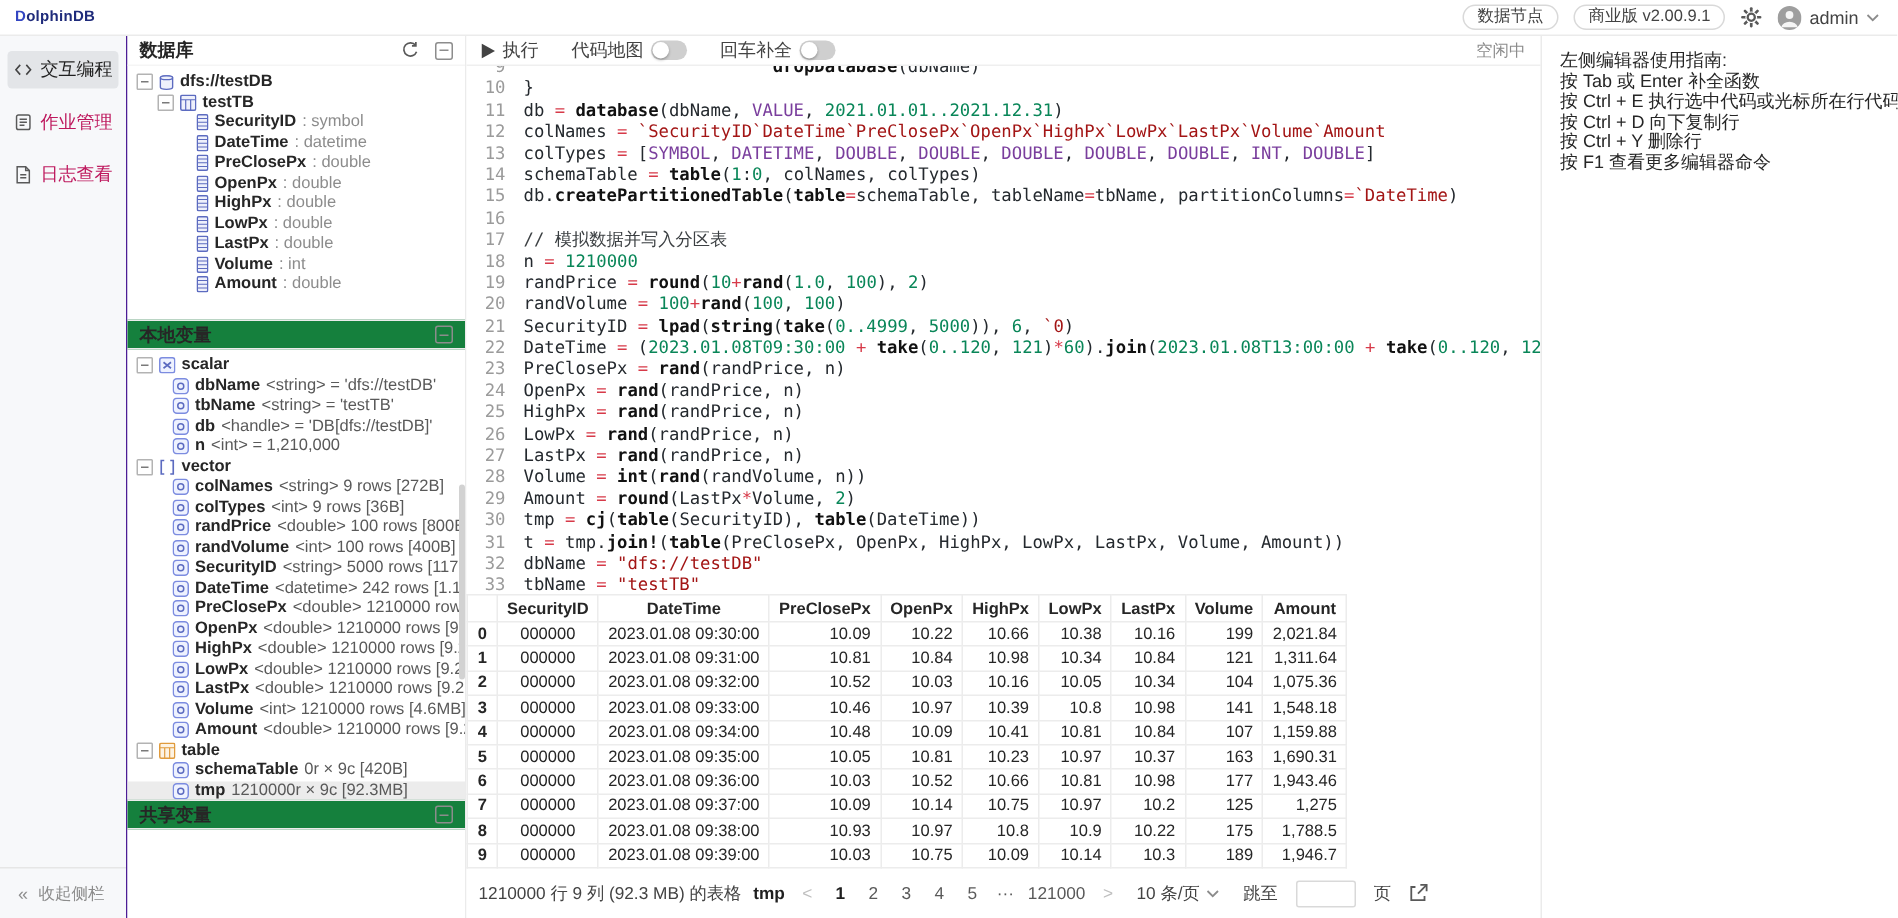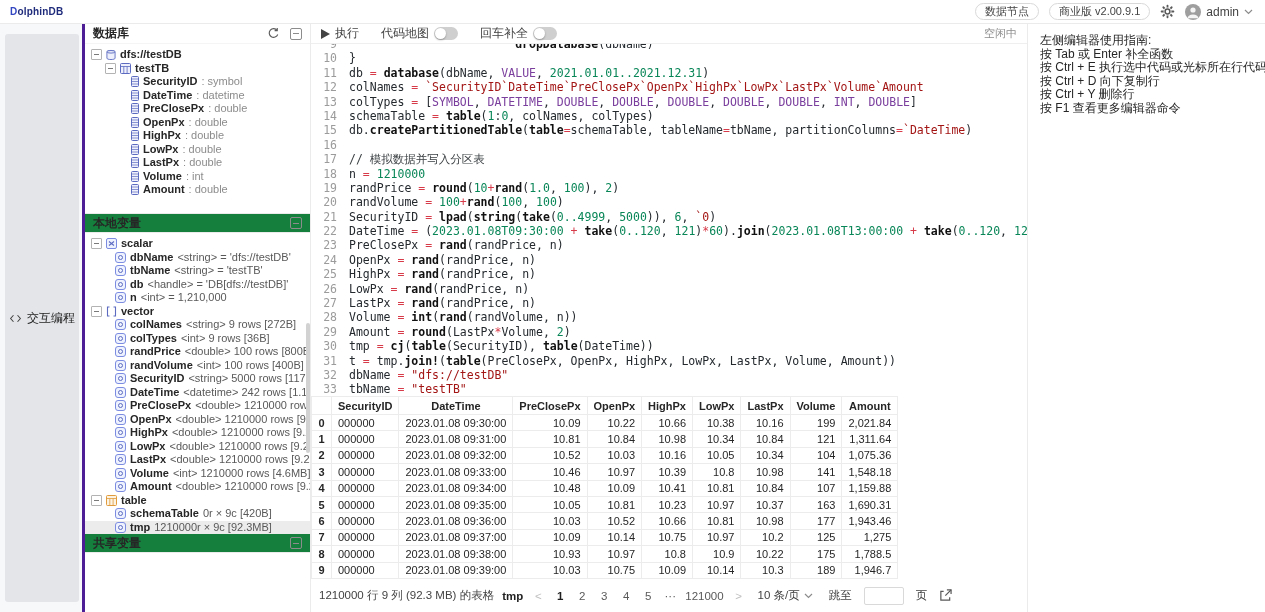--- a/index.html
+++ b/index.html
@@ -16,22 +16,22 @@
   .topbar-right { display:flex; align-items:center; gap:10px; }
   .pill { font-size:11px; color:#434343; border:1px solid #d9d9d9; border-radius:9px;
     padding:1px 9px; line-height:13px; background:#fff; cursor:pointer; }
   .iconbtn { display:inline-flex; align-items:center; cursor:pointer; }
   .user { display:inline-flex; align-items:center; gap:5px; font-size:12px; color:#434343; cursor:pointer; }
 
   
   .body { flex:1; display:flex; min-height:0; }
 
   
-  .leftnav { width:85px; flex:0 0 85px; background:#f7f8fa; border-right:3px solid #4c1d95;
-    display:flex; flex-direction:row; padding-top:10px; }
+  .leftnav { width:85px; flex:0 0 85px; background:#f7f8fa; border-right:1px solid #4c1d95;
+    display:flex; flex-direction:column; padding-top:10px; }
   .nav-item { display:flex; align-items:center; gap:5px; font-size:12px; color:#be185d;
     margin:0 5px 10px 5px; padding:4px 4px; border-radius:3px; cursor:pointer; white-space:nowrap; }
   .nav-item.sel { background:#e3e5e8; color:#1f1f1f; }
   .collapse-bar { margin-top:auto; border-top:1px solid #e6e6e6; height:34px; display:flex;
     align-items:center; gap:7px; padding-left:12px; font-size:11px; color:#8c8c8c; cursor:pointer; }
   .collapse-bar .chevl { font-size:12px; color:#8c8c8c; }
 
   
   .panels { width:226px; flex:0 0 226px; border-right:1px solid #ebebeb; display:flex;
     flex-direction:column; background:#fff; }
@@ -83,21 +83,21 @@
   .tok-o { color:#d73a49; }
   .tok-c { color:#3c4043; }
 
   
   .result { flex:1; min-height:0; display:flex; flex-direction:column; }
   table.grid { border-collapse:collapse; font-size:11px; color:#262626; table-layout:fixed; }
   table.grid th, table.grid td { border:1px solid #ececec; padding:0 6px; height:16.4px;
     overflow:hidden; white-space:nowrap; }
   table.grid th { font-weight:bold; text-align:center; height:18px; }
   td.idx { font-weight:bold; text-align:center; padding:0 2px; }
-  .al { text-align:left; } .ar { text-align:right; }
+  .al { text-align:center; } .ar { text-align:right; }
 
   
   .pager { height:34px; flex:0 0 34px; display:flex; align-items:center; gap:8px;
     padding-left:8px; font-size:11.5px; color:#434343; }
   .pager b { color:#1f1f1f; }
   .pg { min-width:14px; text-align:center; cursor:pointer; color:#595959; }
   .pg.active { font-weight:bold; color:#1f1f1f; }
   .pg.arrow { color:#bfbfbf; }
   .size-sel { display:inline-flex; align-items:center; gap:4px; cursor:pointer; margin-left:4px; }
   .jump-input { width:40px; height:18px; border:1px solid #d9d9d9; border-radius:2px; margin:0 4px; }

